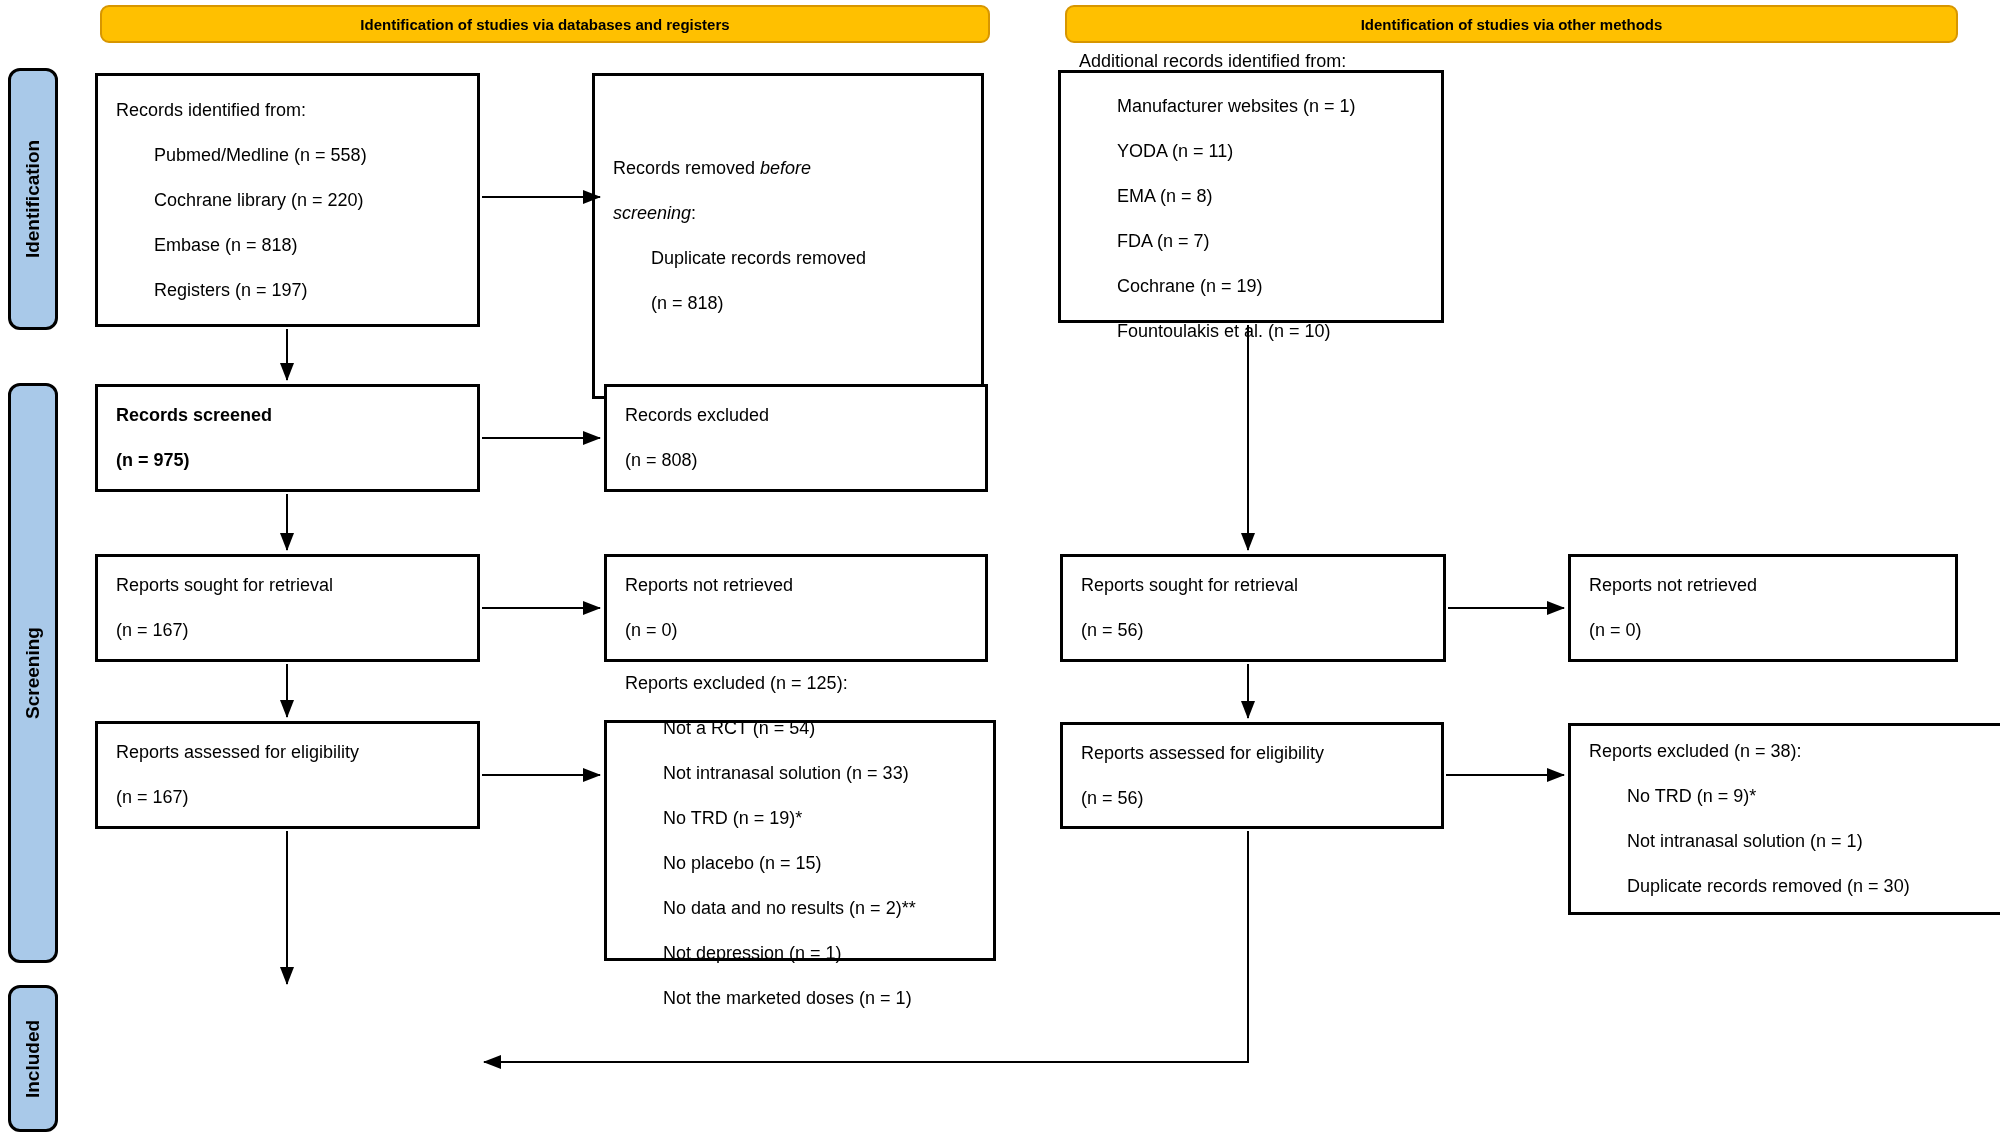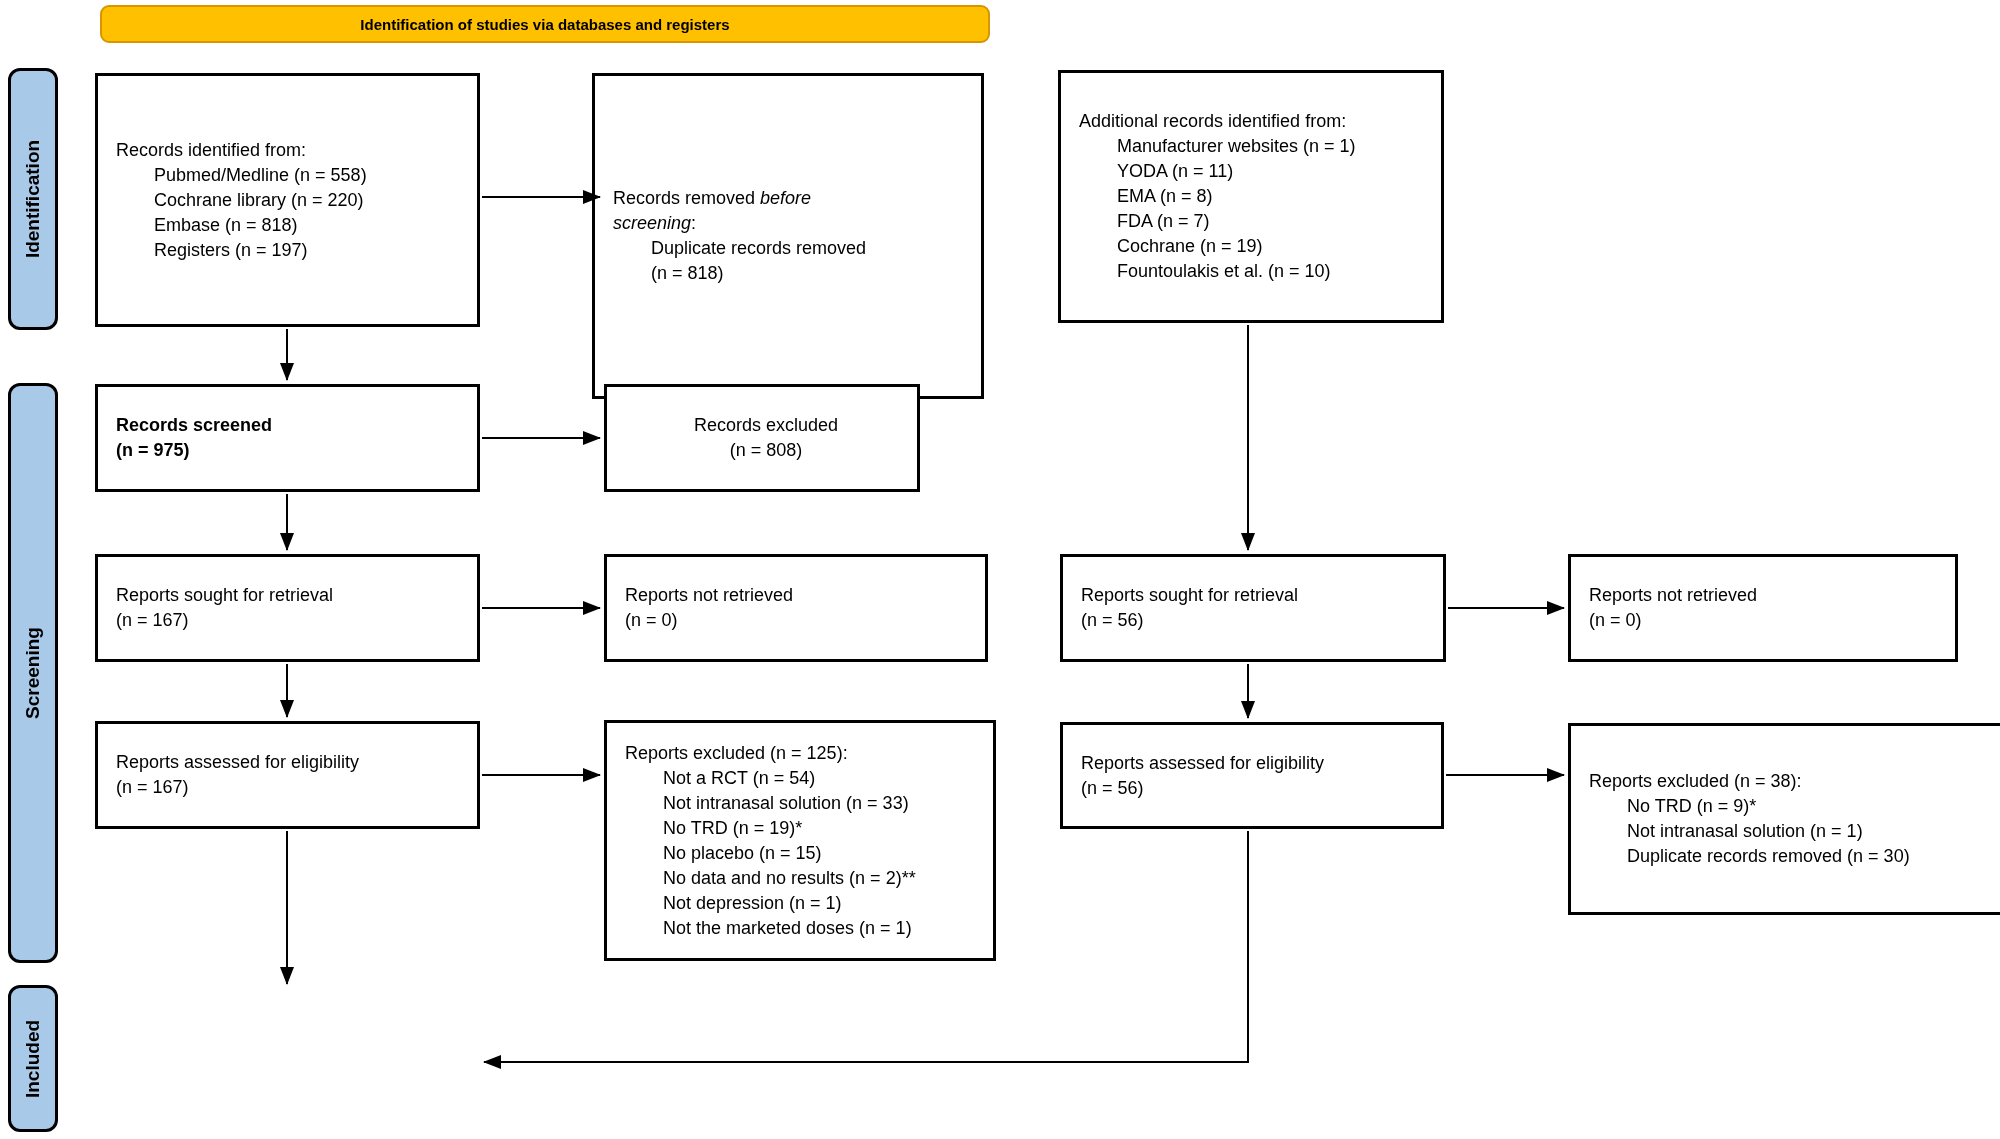--- a/index.html
+++ b/index.html
@@ -44,39 +44,43 @@
     position: absolute;
     background: #fff;
     border: 3px solid #000;
     box-sizing: border-box;
     display: flex;
     flex-direction: column;
     justify-content: center;
     padding: 6px 10px 6px 18px;
     font-size: 18px;
     line-height: 25px;
+    gap: 20px;
   }
   .fbox .line { white-space: nowrap; }
   .fbox .line.indent { padding-left: 38px; }
   .fbox em { font-style: italic; }
   #arrows {
     position: absolute;
     left: 0; top: 0;
     width: 2000px;
     height: 1139px;
     pointer-events: none;
   }
 </style>
 </head>
 <body>
 
 <div id="canvas">
 
   <div class="banner" style="left:100px; top:5px; width:890px; height:38px;">
     <span>Identification of studies via databases and registers</span>
+  </div>
+  <div class="banner" style="left:1065px; top:5px; width:893px; height:38px;">
+    <span>Identification of studies via other methods</span>
   </div>
 
   <div class="stage" style="left:8px; top:68px; width:50px; height:262px;">
     <span class="vtext">Identification</span>
   </div>
   <div class="stage" style="left:8px; top:383px; width:50px; height:580px;">
     <span class="vtext">Screening</span>
   </div>
   <div class="stage" style="left:8px; top:985px; width:50px; height:147px;">
     <span class="vtext">Included</span>
@@ -101,21 +105,21 @@
       <div class="line"><span>Reports assessed for eligibility</span></div>
       <div class="line"><span>(n = 167)</span></div>
     </div>
 
   <div class="fbox" style="left:592px; top:73px; width:392px; height:326px;">
       <div class="line"><span>Records removed </span><em>before</em></div>
       <div class="line"><em>screening</em><span>:</span></div>
       <div class="line indent"><span>Duplicate records removed</span></div>
       <div class="line indent"><span>(n = 818)</span></div>
     </div>
-  <div class="fbox" style="left:604px; top:384px; width:316px; height:108px;text-align:center;">
+  <div class="fbox" style="left:604px; top:384px; width:384px; height:108px;">
       <div class="line"><span>Records excluded</span></div>
       <div class="line"><span>(n = 808)</span></div>
     </div>
   <div class="fbox" style="left:604px; top:554px; width:384px; height:108px;">
       <div class="line"><span>Reports not retrieved</span></div>
       <div class="line"><span>(n = 0)</span></div>
     </div>
   <div class="fbox" style="left:604px; top:720px; width:392px; height:241px;">
       <div class="line"><span>Reports excluded (n = 125):</span></div>
       <div class="line indent"><span>Not a RCT (n = 54)</span></div>

